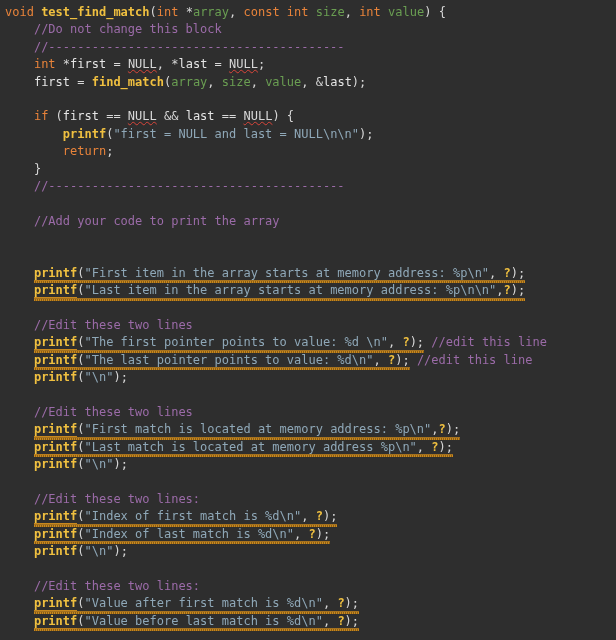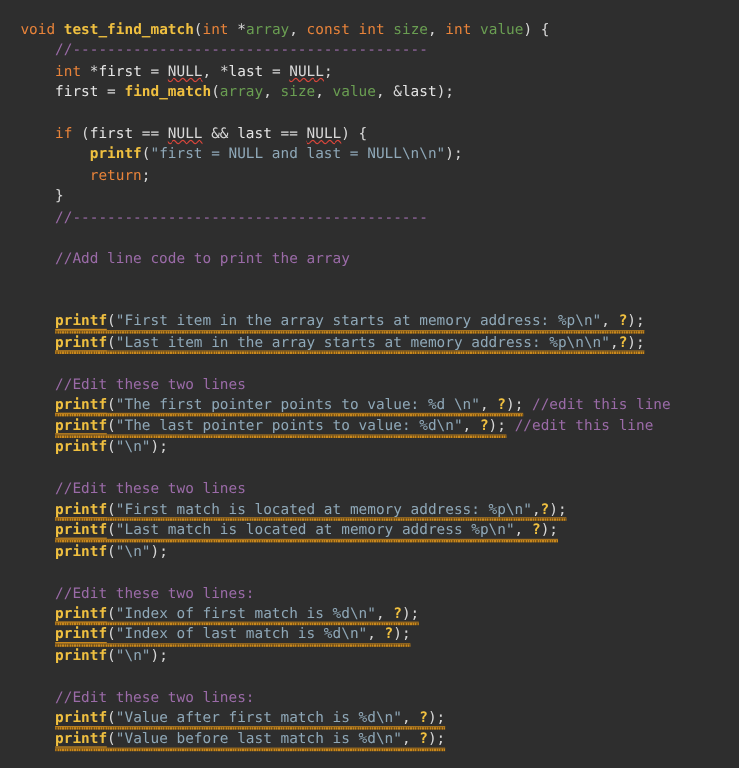--- a/index.html
+++ b/index.html
@@ -6,21 +6,21 @@
   body{
     width:616px;height:640px;overflow:hidden;
     background:#2e2e2e;
     font-family:"DejaVu Sans Mono","Liberation Mono",monospace;
     font-size:12px;
     -webkit-font-smoothing:none;
   }
   #editor{
     position:relative;
     width:616px;height:518px;
-    padding:16px;
+    padding:4px;
     box-sizing:border-box;
   }
   .line{
     height:17.4px;
     line-height:17.4px;
     white-space:pre;
     font-size:12px;
     letter-spacing:0px;
     padding-left:1px;
   }
@@ -71,20 +71,21 @@
   }
   .blank{height:17.4px;}
 </style>
 </head>
 <body>
 
 <div id="editor">
 
   <div class="line"><span class="kw">void</span><span class="pun"> </span><span class="fn">test_find_match</span><span class="pun">(</span><span class="kw">int</span><span class="pun"> </span><span class="pun">*</span><span class="prm">array</span><span class="pun">, </span><span class="kw">const</span><span class="pun"> </span><span class="kw">int</span><span class="pun"> </span><span class="prm">size</span><span class="pun">, </span><span class="kw">int</span><span class="pun"> </span><span class="prm">value</span><span class="pun">)</span><span class="pun"> {</span></div>
 
+  <div class="line"><span class="pun">    </span><span class="cmt">//Do not change this block</span></div>
 
   <div class="line"><span class="pun">    </span><span class="cmt">//-----------------------------------------</span></div>
 
   <div class="line"><span class="pun">    </span><span class="kw">int</span><span class="pun"> </span><span class="pun">*</span><span class="var">first</span><span class="pun"> = </span><span class="pun spell">NULL</span><span class="pun">, </span><span class="pun">*</span><span class="var">last</span><span class="pun"> = </span><span class="pun spell">NULL</span><span class="pun">;</span></div>
 
   <div class="line"><span class="pun">    </span><span class="var">first</span><span class="pun"> = </span><span class="fn">find_match</span><span class="pun">(</span><span class="prm">array</span><span class="pun">, </span><span class="prm">size</span><span class="pun">, </span><span class="prm">value</span><span class="pun">, </span><span class="pun">&amp;</span><span class="var">last</span><span class="pun">);</span></div>
 
   <div class="blank"></div>
 
   <div class="line"><span class="pun">    </span><span class="kw">if</span><span class="pun"> (</span><span class="var">first</span><span class="pun"> == </span><span class="pun spell">NULL</span><span class="pun"> &amp;&amp; </span><span class="var">last</span><span class="pun"> == </span><span class="pun spell">NULL</span><span class="pun">) {</span></div>
@@ -92,21 +93,21 @@
   <div class="line"><span class="pun">        </span><span class="fn">printf</span><span class="pun">(</span><span class="str">"first = NULL and last = NULL\n\n"</span><span class="pun">);</span></div>
 
   <div class="line"><span class="pun">        </span><span class="kw">return</span><span class="pun">;</span></div>
 
   <div class="line"><span class="pun">    </span><span class="pun">}</span></div>
 
   <div class="line"><span class="pun">    </span><span class="cmt">//-----------------------------------------</span></div>
 
   <div class="blank"></div>
 
-  <div class="line"><span class="pun">    </span><span class="cmt">//Add line code to print the array</span></div>
+  <div class="line"><span class="pun">    </span><span class="cmt">//Add your code to print the array</span></div>
 
   <div class="blank"></div>
   <div class="blank"></div>
 
 
   <div class="line"><span class="pun">    </span><span class="errline"><span class="fn uline">printf</span><span class="pun">(</span><span class="str">"First item in the array starts at memory address: %p\n"</span><span class="pun">, </span><span class="fn">?</span><span class="pun">)</span><span class="pun">;</span></span></div>
 
   <div class="line"><span class="pun">    </span><span class="errline"><span class="fn uline">printf</span><span class="pun">(</span><span class="str">"Last item in the array starts at memory address: %p\n\n"</span><span class="pun">,</span><span class="fn">?</span><span class="pun">)</span><span class="pun">;</span></span></div>
 
   <div class="blank"></div>

